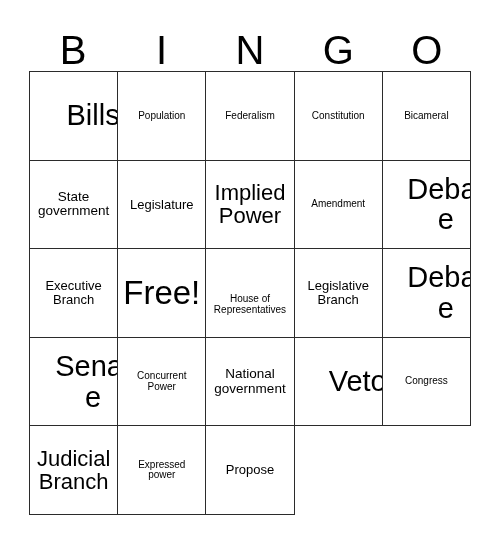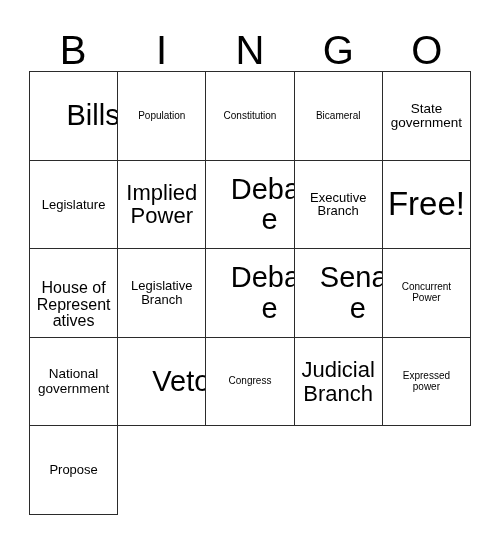--- a/index.html
+++ b/index.html
@@ -82,21 +82,21 @@
     white-space: pre-line;
   }
 
   
   .size-xxl  { font-size: 33px; }  
   .size-xl   { font-size: 29px; margin-left: 39px; }  
   .size-lg   { font-size: 22px; }  
   .size-md   { font-size: 13px; }  
   .size-sm   { font-size: 10px; }  
   .size-xs   { font-size: 13.5px; }
-  .size-xxs  { font-size: 16px; margin-top: 24px; }  
+  .size-xxs  { font-size: 10px; margin-top: 24px; }  
 </style>
 </head>
 <body>
 
 <div class="bingo-card">
 
   <div class="bingo-header">
     <div class="header-letter">B</div>
     <div class="header-letter">I</div>
     <div class="header-letter">N</div>
@@ -106,36 +106,42 @@
 
   <div class="bingo-grid">
 
     <div class="bingo-cell">
       <span class="cell-text size-xl">Bills</span>
     </div>
     <div class="bingo-cell">
       <span class="cell-text size-sm">Population</span>
     </div>
     <div class="bingo-cell">
+      <span class="cell-text size-sm">Federalism</span>
+    </div>
+    <div class="bingo-cell">
       <span class="cell-text size-sm">Constitution</span>
     </div>
 
     <div class="bingo-cell">
       <span class="cell-text size-sm">Bicameral</span>
     </div>
     <div class="bingo-cell">
       <span class="cell-text size-xs">State
 government</span>
     </div>
     <div class="bingo-cell">
       <span class="cell-text size-md">Legislature</span>
     </div>
     <div class="bingo-cell">
       <span class="cell-text size-lg">Implied
 Power</span>
+    </div>
+    <div class="bingo-cell">
+      <span class="cell-text size-sm">Amendment</span>
     </div>
 
     <div class="bingo-cell">
       <span class="cell-text size-xl">Debate</span>
     </div>
     <div class="bingo-cell">
       <span class="cell-text size-md">Executive
 Branch</span>
     </div>
     <div class="bingo-cell">

